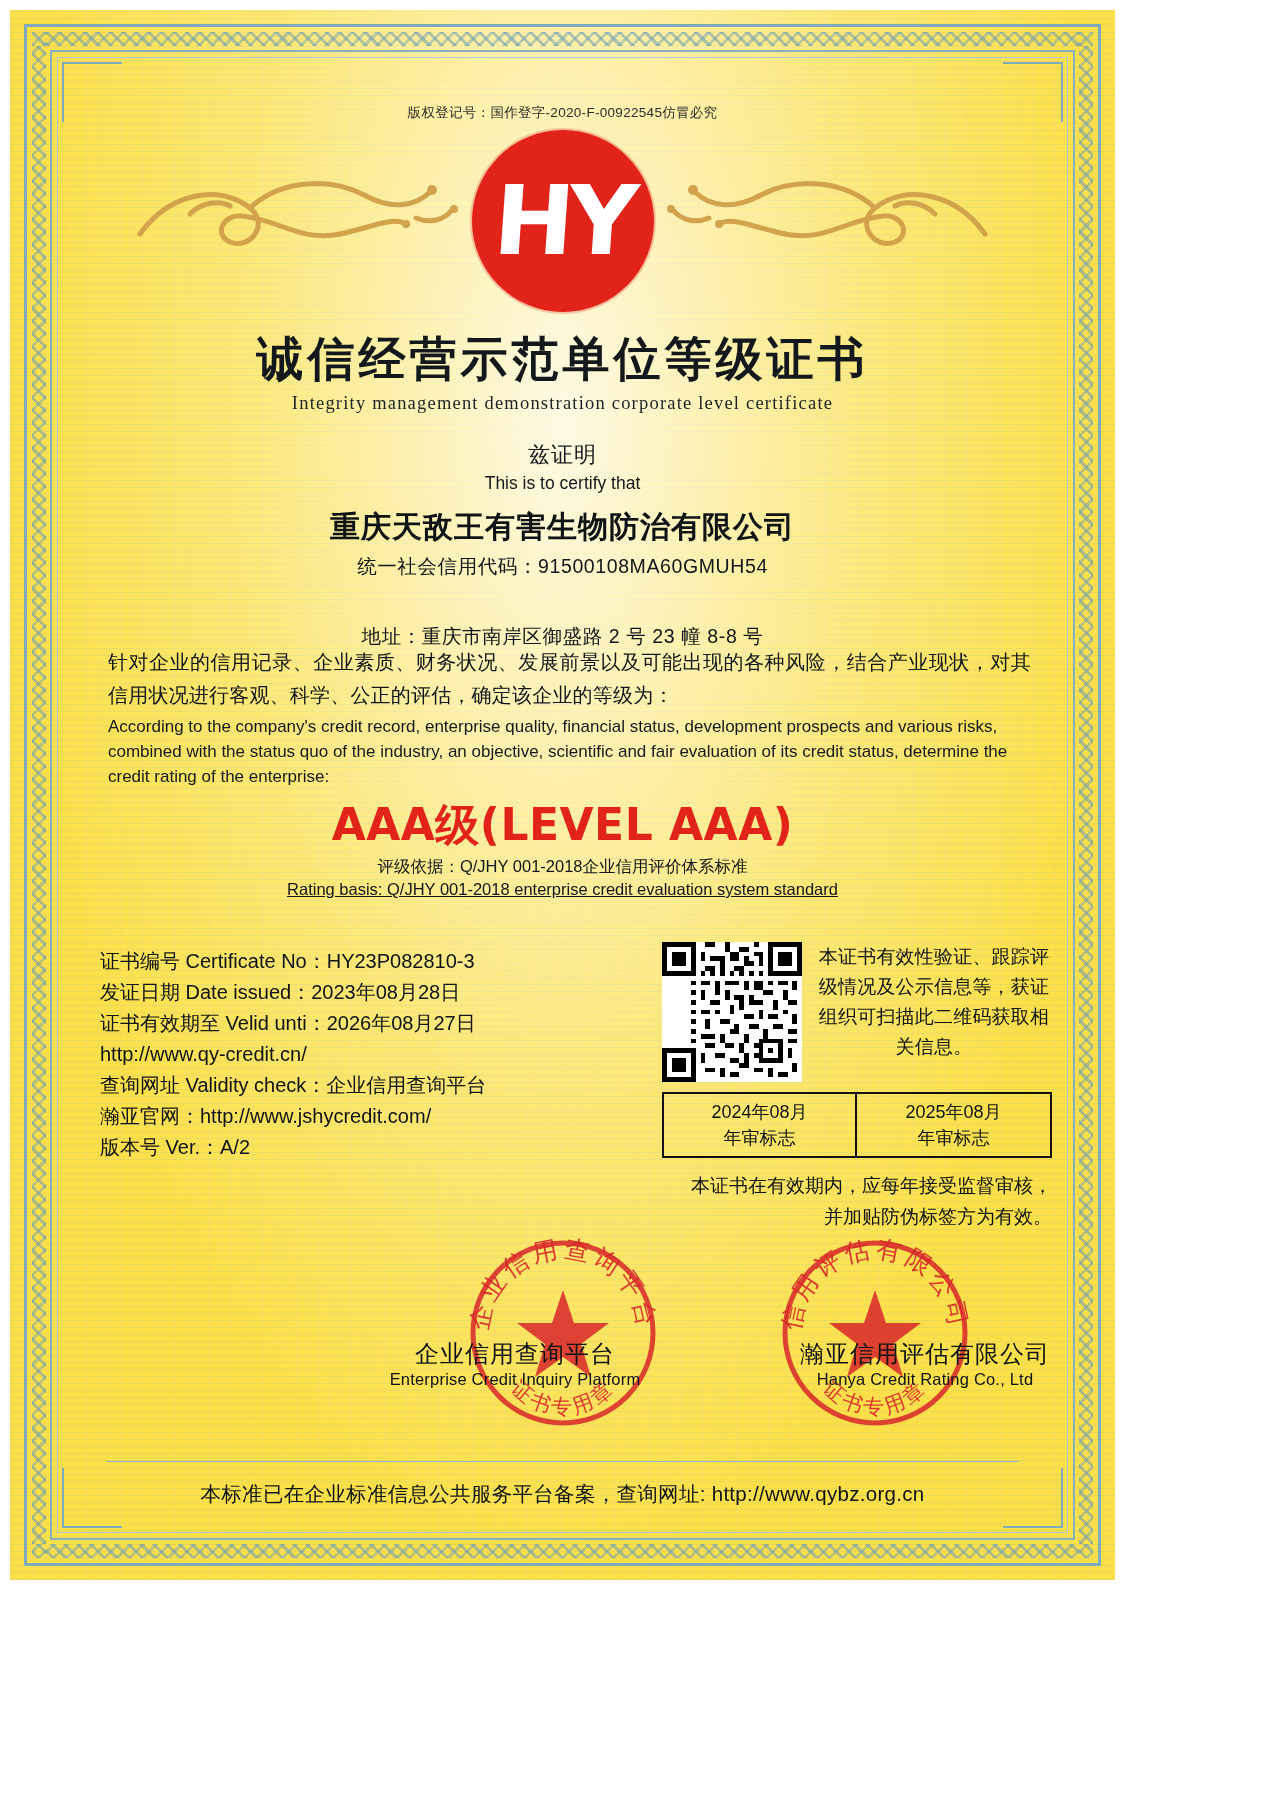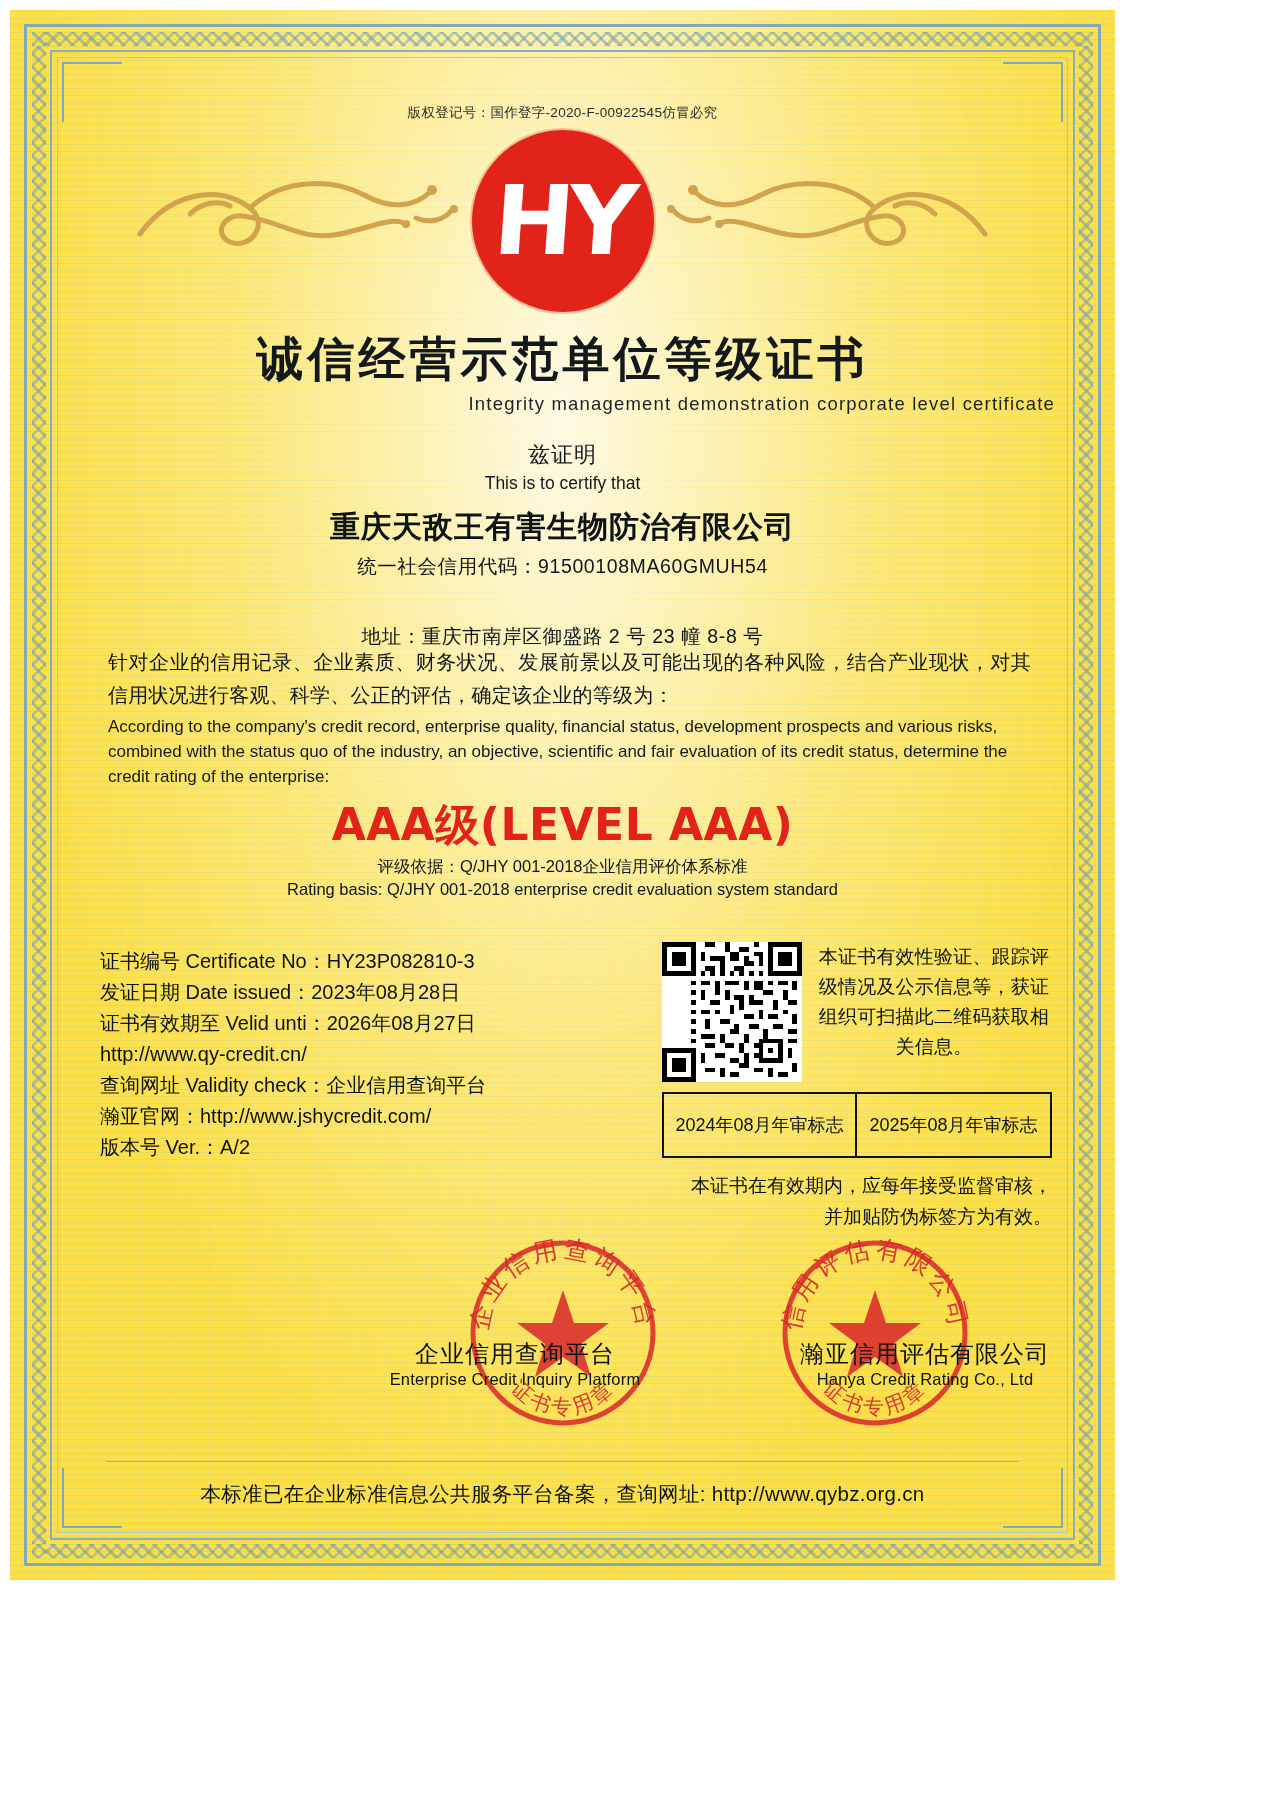--- a/index.html
+++ b/index.html
@@ -175,24 +175,25 @@
     font-size: 47px;
     letter-spacing: 4px;
     color: #12181c;
     font-weight: bold;
     font-family: "DejaVu Sans", sans-serif;
   }
   .title-en {
     position: absolute;
     top: 327px;
     left: 0; right: 0;
-    text-align: right;
+    text-align: center;
     font-size: 18.5px;
     letter-spacing: 1.2px;
     color: #1b2226;
+    font-family: Liberation Serif, serif;
   }
 
   .certify-cn {
     position: absolute;
     top: 374px; left: 0; right: 0;
     text-align: center;
     font-size: 22px;
     color: #12181c;
     letter-spacing: 1px;
   }
@@ -269,20 +270,21 @@
     text-align: center;
     font-size: 16.5px;
     color: #101619;
   }
   .basis-en {
     position: absolute;
     top: 814px; left: 0; right: 0;
     text-align: center;
     font-size: 16.5px;
     color: #101619;
+    text-decoration: underline;
   }
 
   
   .details {
     position: absolute;
     top: 880px;
     left: 30px;
     width: 520px;
     font-size: 20px;
     color: #0e1316;
@@ -320,20 +322,21 @@
     left: 592px;
     width: 390px;
     display: flex;
   }
   .stamp-box {
     width: 50%;
     height: 66px;
     border: 2px solid #111;
     box-sizing: border-box;
     display: flex;
+    flex-direction: column;
     align-items: center;
     justify-content: center;
     font-size: 18px;
     color: #0e1316;
     line-height: 26px;
   }
   .stamp-box + .stamp-box { border-left: none; }
 
   .annual-note {
     position: absolute;

